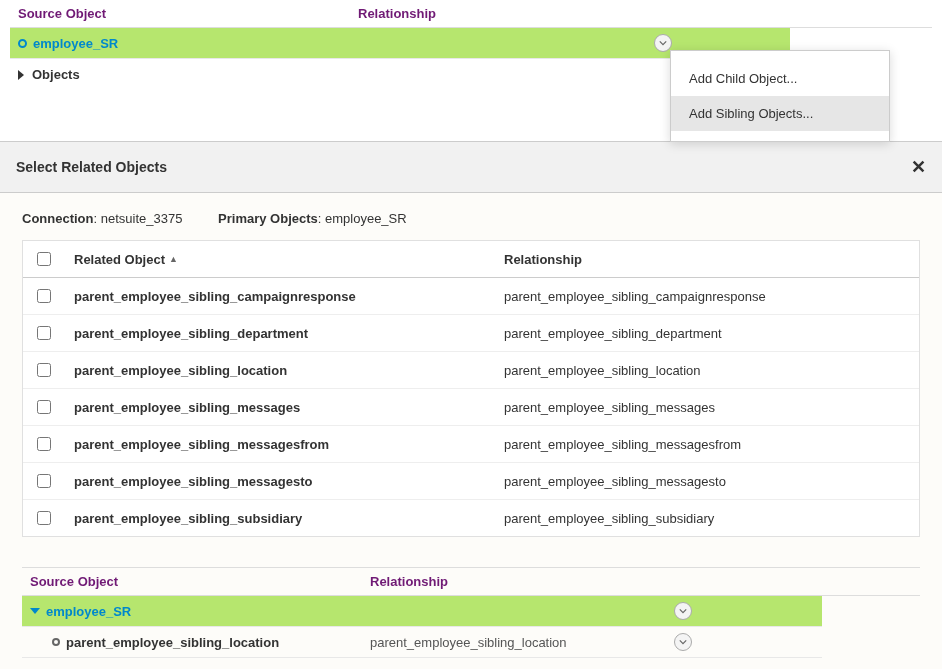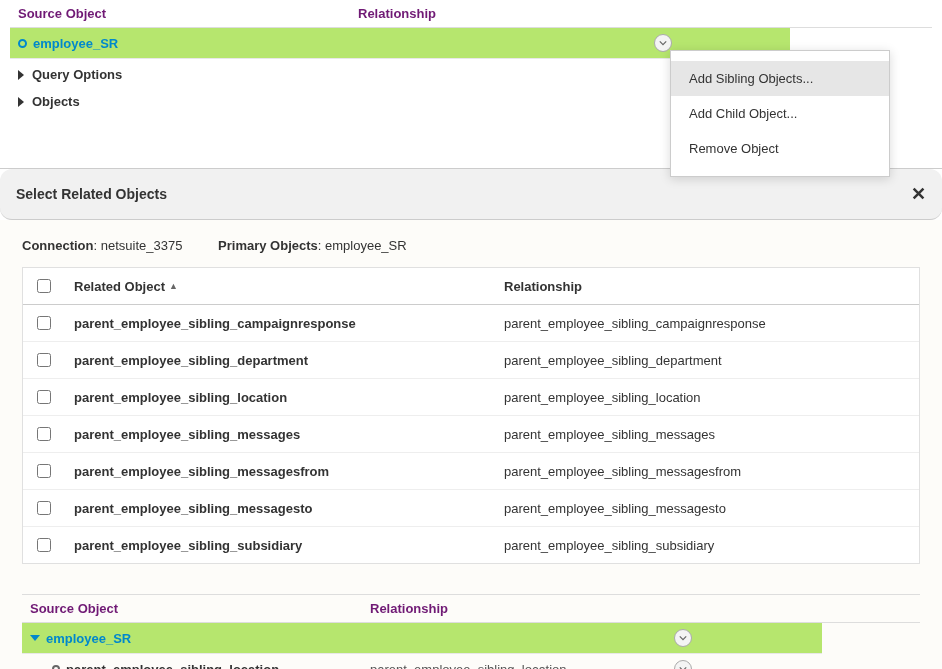--- a/index.html
+++ b/index.html
@@ -132,21 +132,20 @@
   }
   .dialog-header {
     background:#f1f1f1;
     border-bottom:1px solid #ccc;
     padding:14px 16px;
     font-weight:bold;
     font-size:14px;
     display:flex;
     justify-content:space-between;
     align-items:center;
-    border-radius:12px;
   }
   .dialog-close {
     font-size:18px;
     font-weight:bold;
     color:#333;
     cursor:pointer;
   }
   .dialog-body {
     padding:18px 22px;
     background:#fdfcf9;
@@ -226,31 +225,26 @@
       <span class="row-action" style="margin-right:110px;">
         <svg viewBox="0 0 10 10">
             <path d="M1 3 L5 7 L9 3" fill="none" stroke="#666" stroke-width="1.5"></path>
           </svg>
       </span>
     </div>
   </div>
 
   <div class="section-link">
     <span class="caret-right"></span>
-    <span>Query Options</span>
-  </div>
-  <div class="section-link">
-    <span class="caret-right"></span>
     <span>Objects</span>
   </div>
 
   <div class="context-menu">
+    <div class="mi">Add Child Object...</div>
     <div class="mi hover">Add Sibling Objects...</div>
-    <div class="mi">Add Child Object...</div>
-    <div class="mi">Remove Object</div>
   </div>
 </div>
 
 <div class="dialog">
   <div class="dialog-header">
     <span>Select Related Objects</span>
     <span class="dialog-close">✕</span>
   </div>
   <div class="dialog-body">
     <div class="meta-line">

